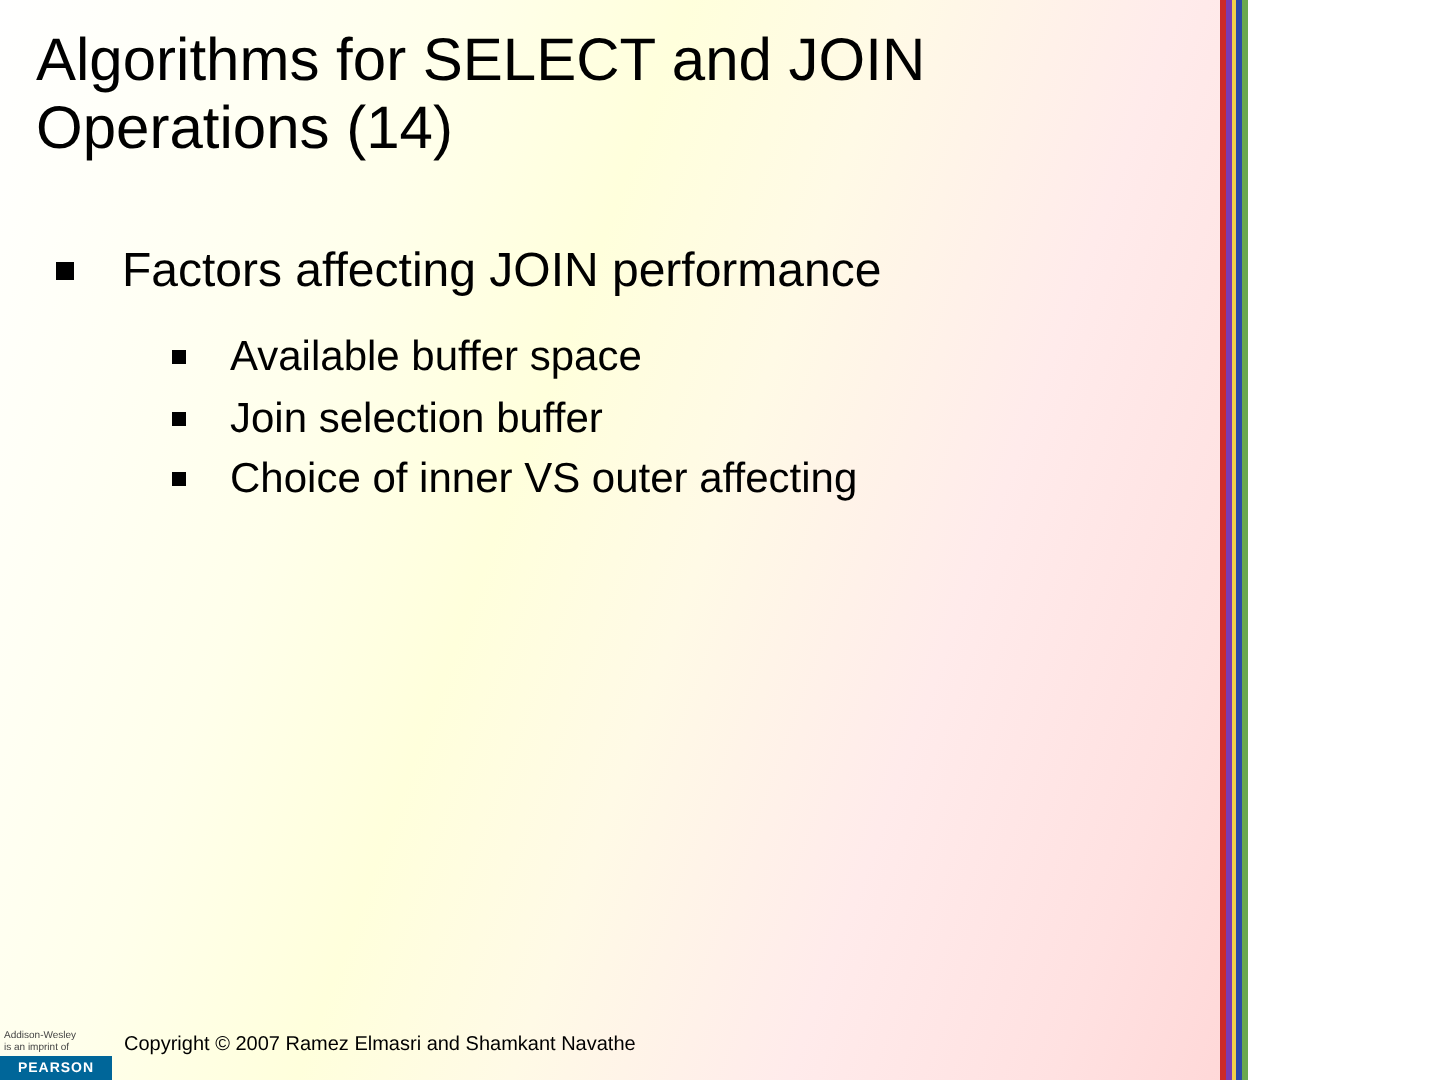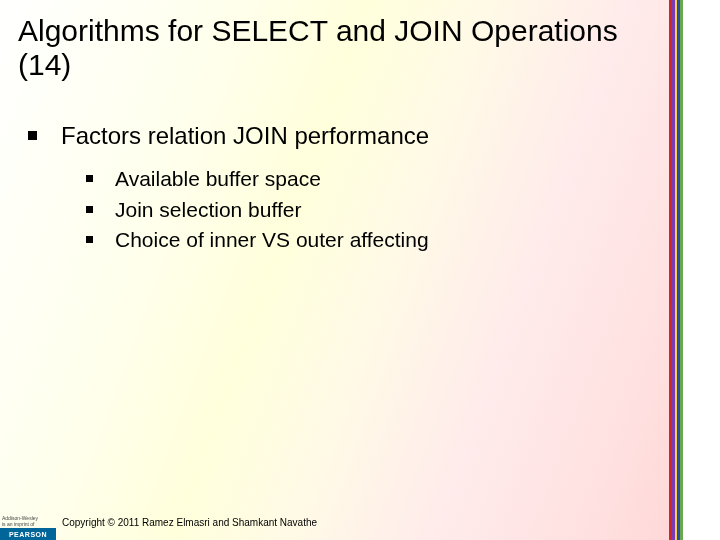--- a/index.html
+++ b/index.html
@@ -2,21 +2,21 @@
 <html><head>
 <meta charset="utf-8">
 <style>
   * { margin: 0; padding: 0; box-sizing: border-box; }
   html, body { width: 720px; height: 540px; overflow: hidden; }
   body {
     font-family: Arial, "Helvetica Neue", Helvetica, sans-serif;
     position: relative;
   }
   .slide {
-    width: 683px;
+    width: 624px;
     height: 540px;
     position: relative;
     background:
       linear-gradient(110deg,
         rgba(255,255,255,1) 0%,
         rgba(255,255,235,1) 28%,
         rgba(255,255,220,1) 42%,
         rgba(255,250,230,1) 55%,
         rgba(255,235,235,1) 72%,
         rgba(255,225,225,1) 88%,
@@ -145,21 +145,21 @@
     <div class="stripe s4"></div>
     <div class="stripe s5"></div>
   </div>
 
   <h1 class="title">Algorithms for SELECT and JOIN Operations (14)</h1>
 
   <div class="body">
     <ul class="lvl1">
       <li class="lvl1-item">
         <span class="bullet"></span>
-        <span class="txt">Factors relation JOIN performance</span>
+        <span class="txt">Factors affecting JOIN performance</span>
       </li>
     </ul>
     <ul class="lvl2">
       <li class="lvl2-item">
         <span class="bullet"></span>
         <span class="txt">Available buffer space</span>
       </li>
       <li class="lvl2-item">
         <span class="bullet"></span>
         <span class="txt">Join selection buffer</span>
@@ -170,16 +170,16 @@
       </li>
     </ul>
   </div>
 
   <div class="footer">
     <div class="logo">
       <div class="logo-top">Addison-Wesley</div>
       <div class="logo-top">is an imprint of</div>
       <div class="logo-bar">PEARSON</div>
     </div>
-    <div class="copyright">Copyright © 2011 Ramez Elmasri and Shamkant Navathe</div>
+    <div class="copyright">Copyright © 2007 Ramez Elmasri and Shamkant Navathe</div>
   </div>
 
 </div>
 
 </body></html>

